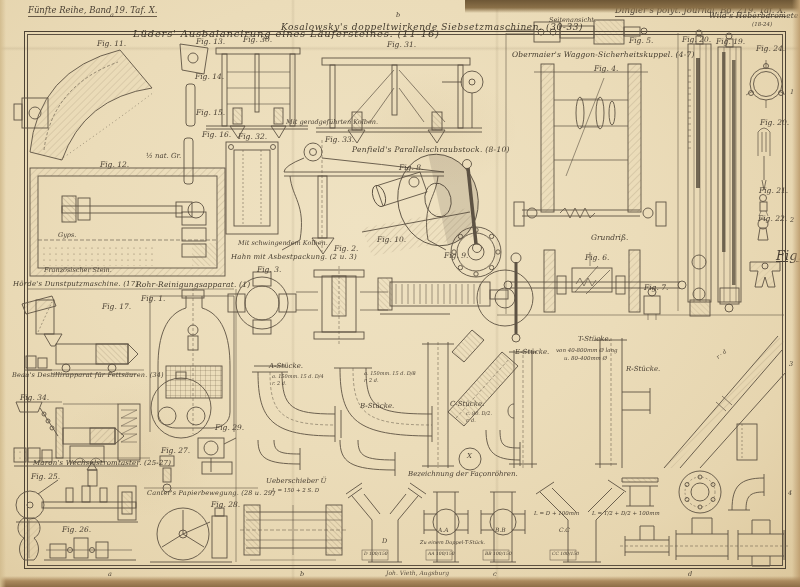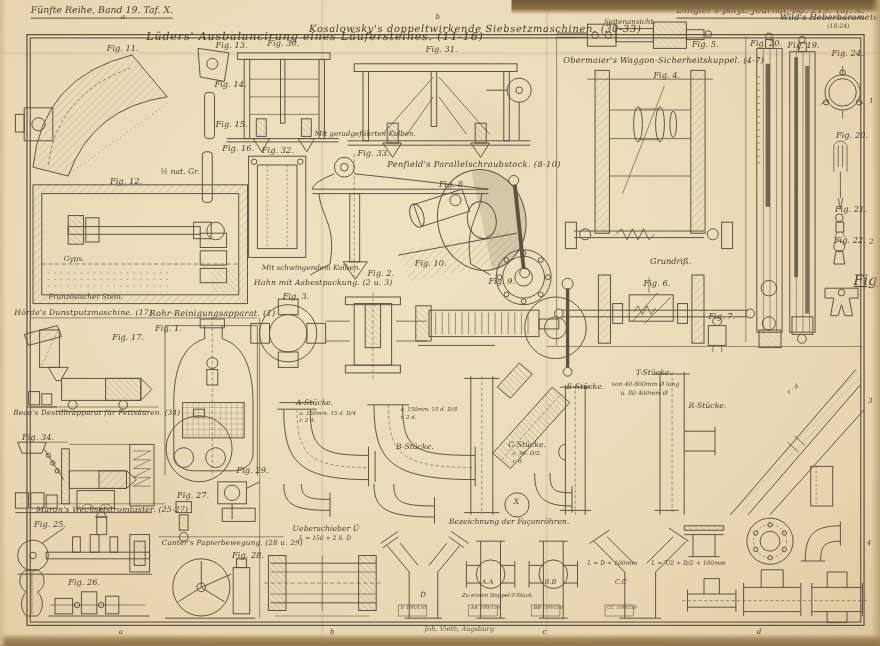--- a/index.html
+++ b/index.html
@@ -573,21 +573,21 @@
       <span class="txt " style="left: 578px; top: 336px; font-size: 7px;">T-Stücke.</span>
       <span class="txt " style="left: 556px; top: 348px; font-size: 5.5px;">von 40-800mm Ø lang</span>
       <span class="txt " style="left: 564px; top: 356px; font-size: 5.5px;">u. 80-400mm Ø</span>
       <span class="txt " style="left: 626px; top: 366px; font-size: 7px;">R-Stücke.</span>
       <span class="txt " style="left: 269px; top: 363px; font-size: 7px;">A-Stücke.</span>
       <span class="txt " style="left: 272px; top: 374px; font-size: 5px;">a. 150mm. 15 d. D/4</span>
       <span class="txt " style="left: 272px; top: 381px; font-size: 5px;">r. 2 d.</span>
       <span class="txt " style="left: 360px; top: 360px; font-size: 7px; margin-top: 43px;">B-Stücke.</span>
       <span class="txt " style="left: 364px; top: 371px; font-size: 5px;">a. 150mm. 15 d. D/8</span>
       <span class="txt " style="left: 364px; top: 378px; font-size: 5px;">r. 2 d.</span>
-      <span class="txt " style="left: 462px; top: 401px; font-size: 7px;">C-Stücke.</span>
+      <span class="txt " style="left: 450px; top: 401px; font-size: 7px;">C-Stücke.</span>
       <span class="txt " style="left: 466px; top: 411px; font-size: 5px;">c. 90. D/2.</span>
       <span class="txt " style="left: 466px; top: 418px; font-size: 5px;">r. d.</span>
       <span class="txt " style="left: 515px; top: 349px; font-size: 7px;">E-Stücke.</span>
       <span class="txt " style="left: 266px; top: 478px; font-size: 7px;">Ueberschieber Ü</span>
       <span class="txt " style="left: 272px; top: 488px; font-size: 5.5px;">L = 150 + 2 S. D</span>
       <span class="txt " style="left: 408px; top: 471px; font-size: 7px;">Bezeichnung der Façonröhren.</span>
       <span class="txt " style="left: 420px; top: 540px; font-size: 5px;">Zu einem Doppel-T-Stück.</span>
       <span class="txt " style="left: 534px; top: 511px; font-size: 5.5px;">L = D + 100mm</span>
       <span class="txt " style="left: 592px; top: 511px; font-size: 5.5px;">L = T/2 + D/2 + 100mm</span>
       <span class="txt " style="left: 382px; top: 538px; font-size: 6.5px;">D</span>

